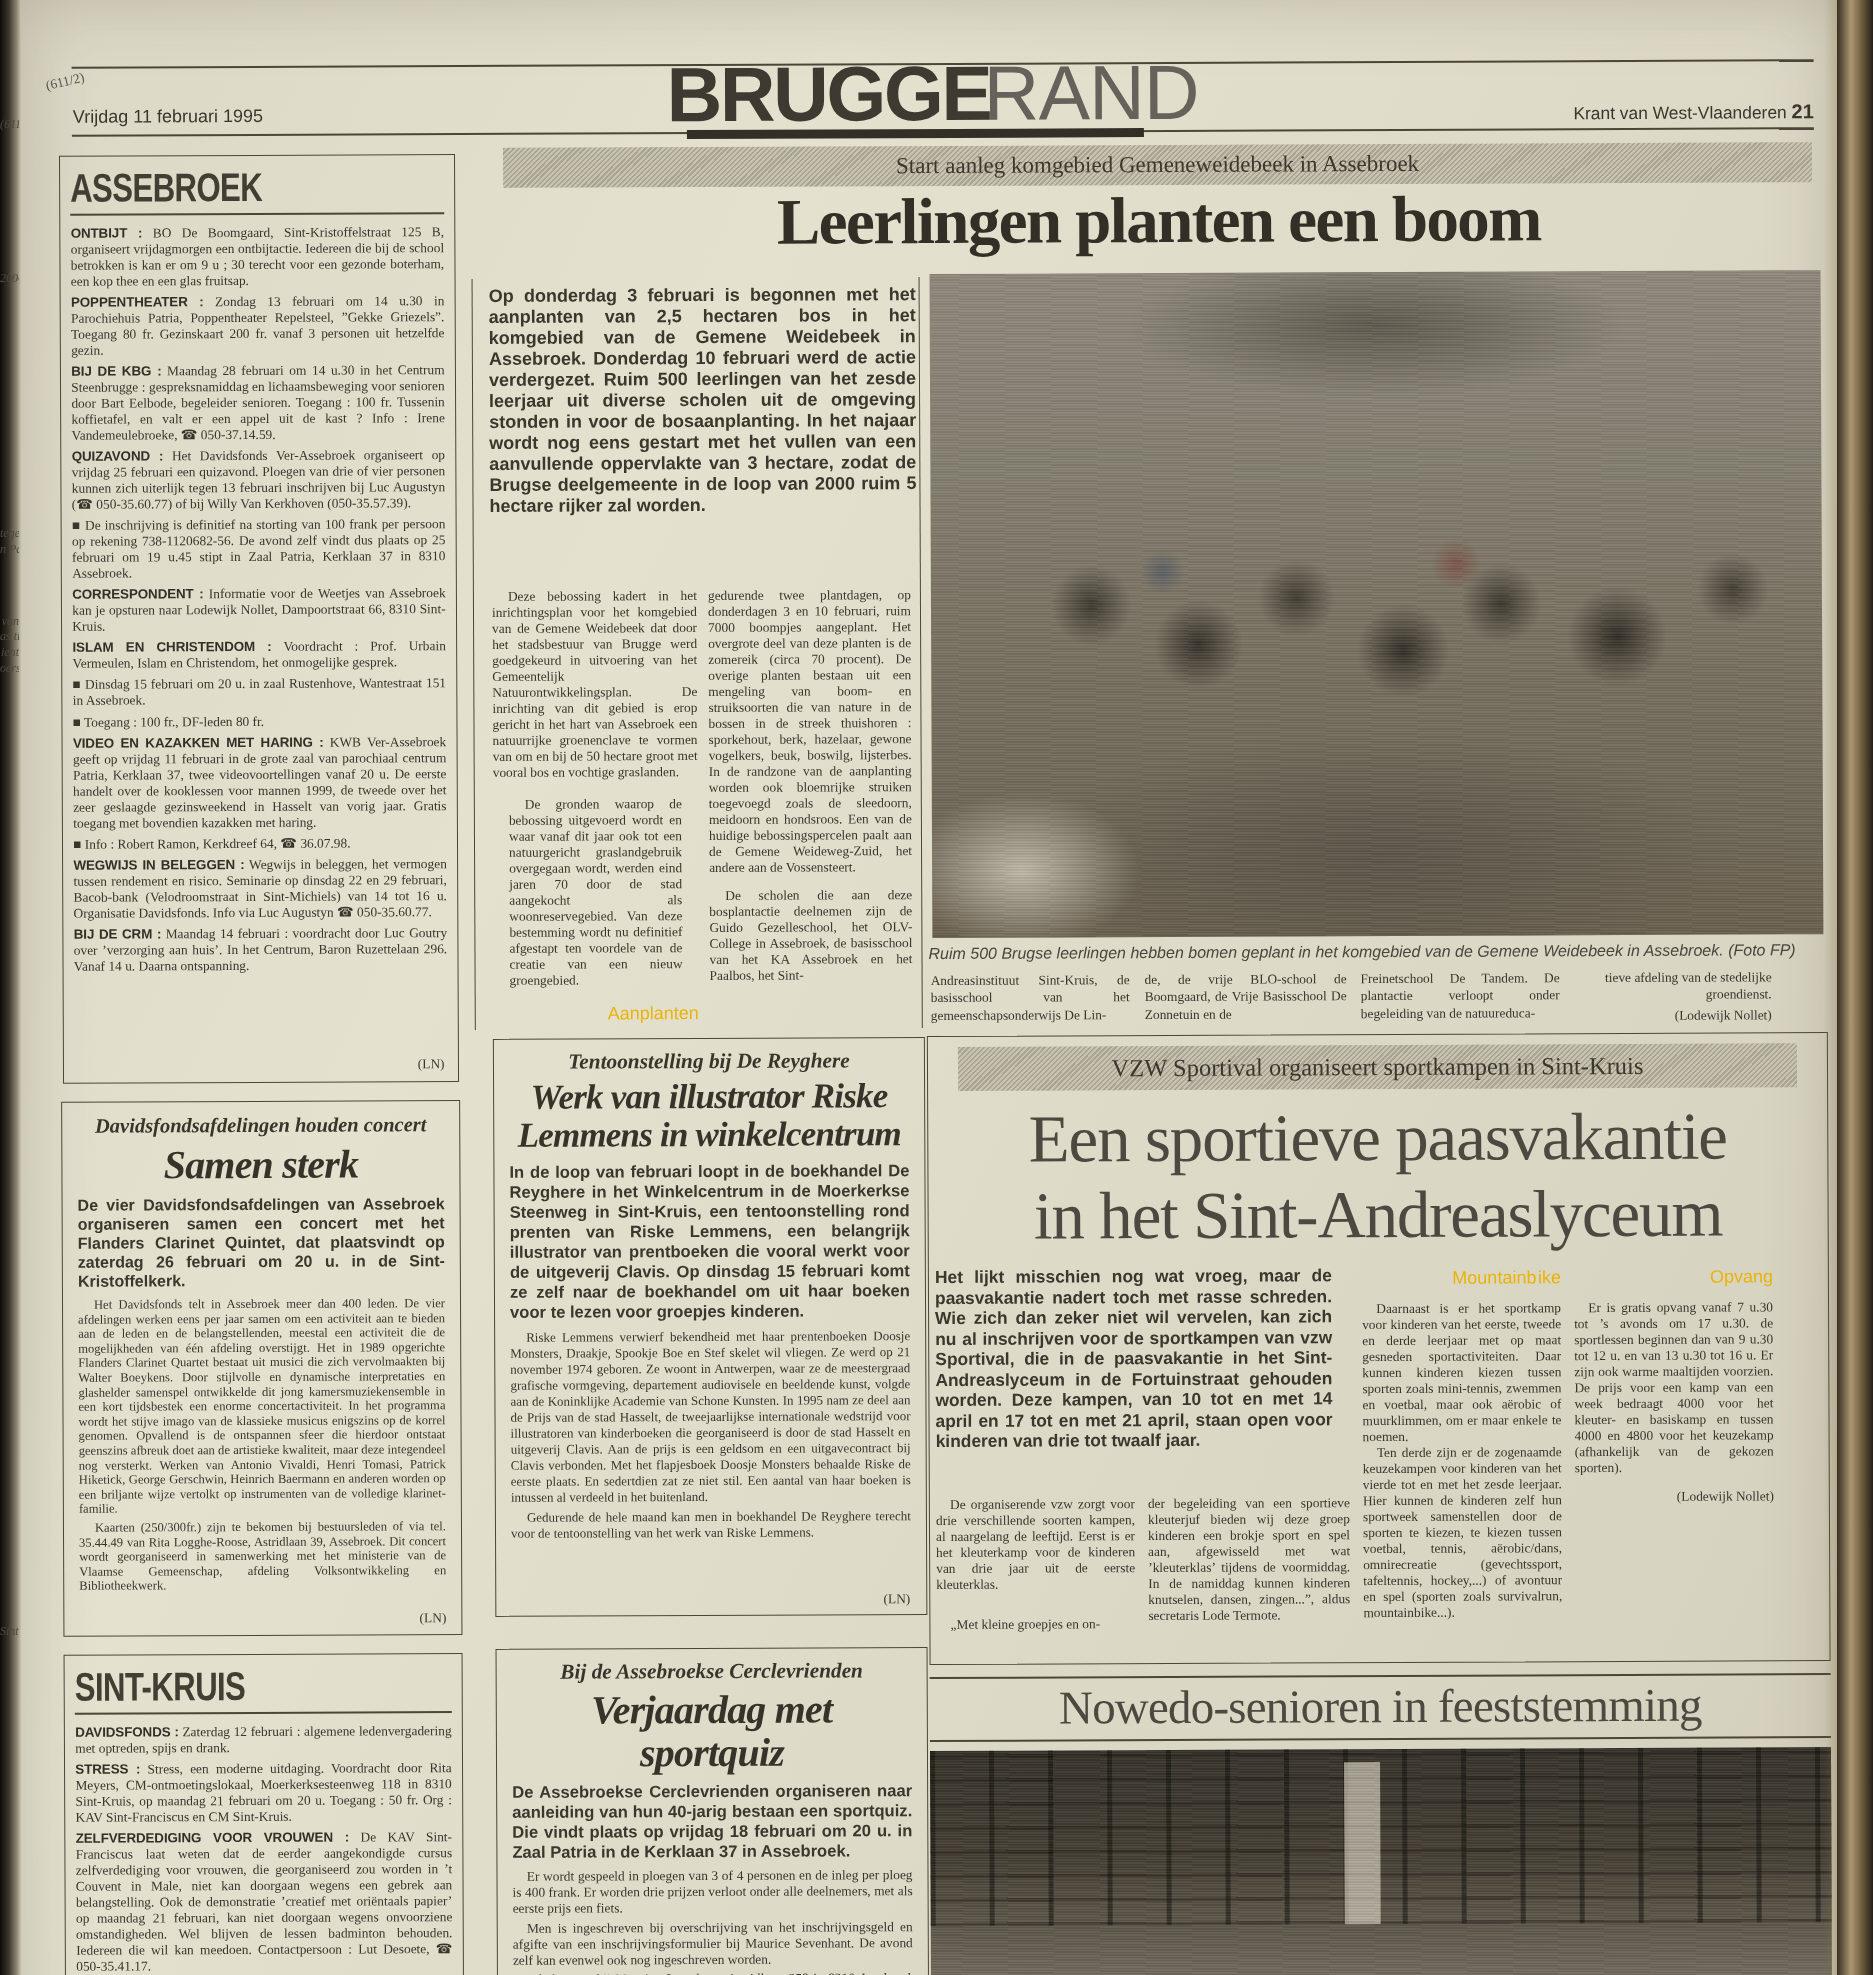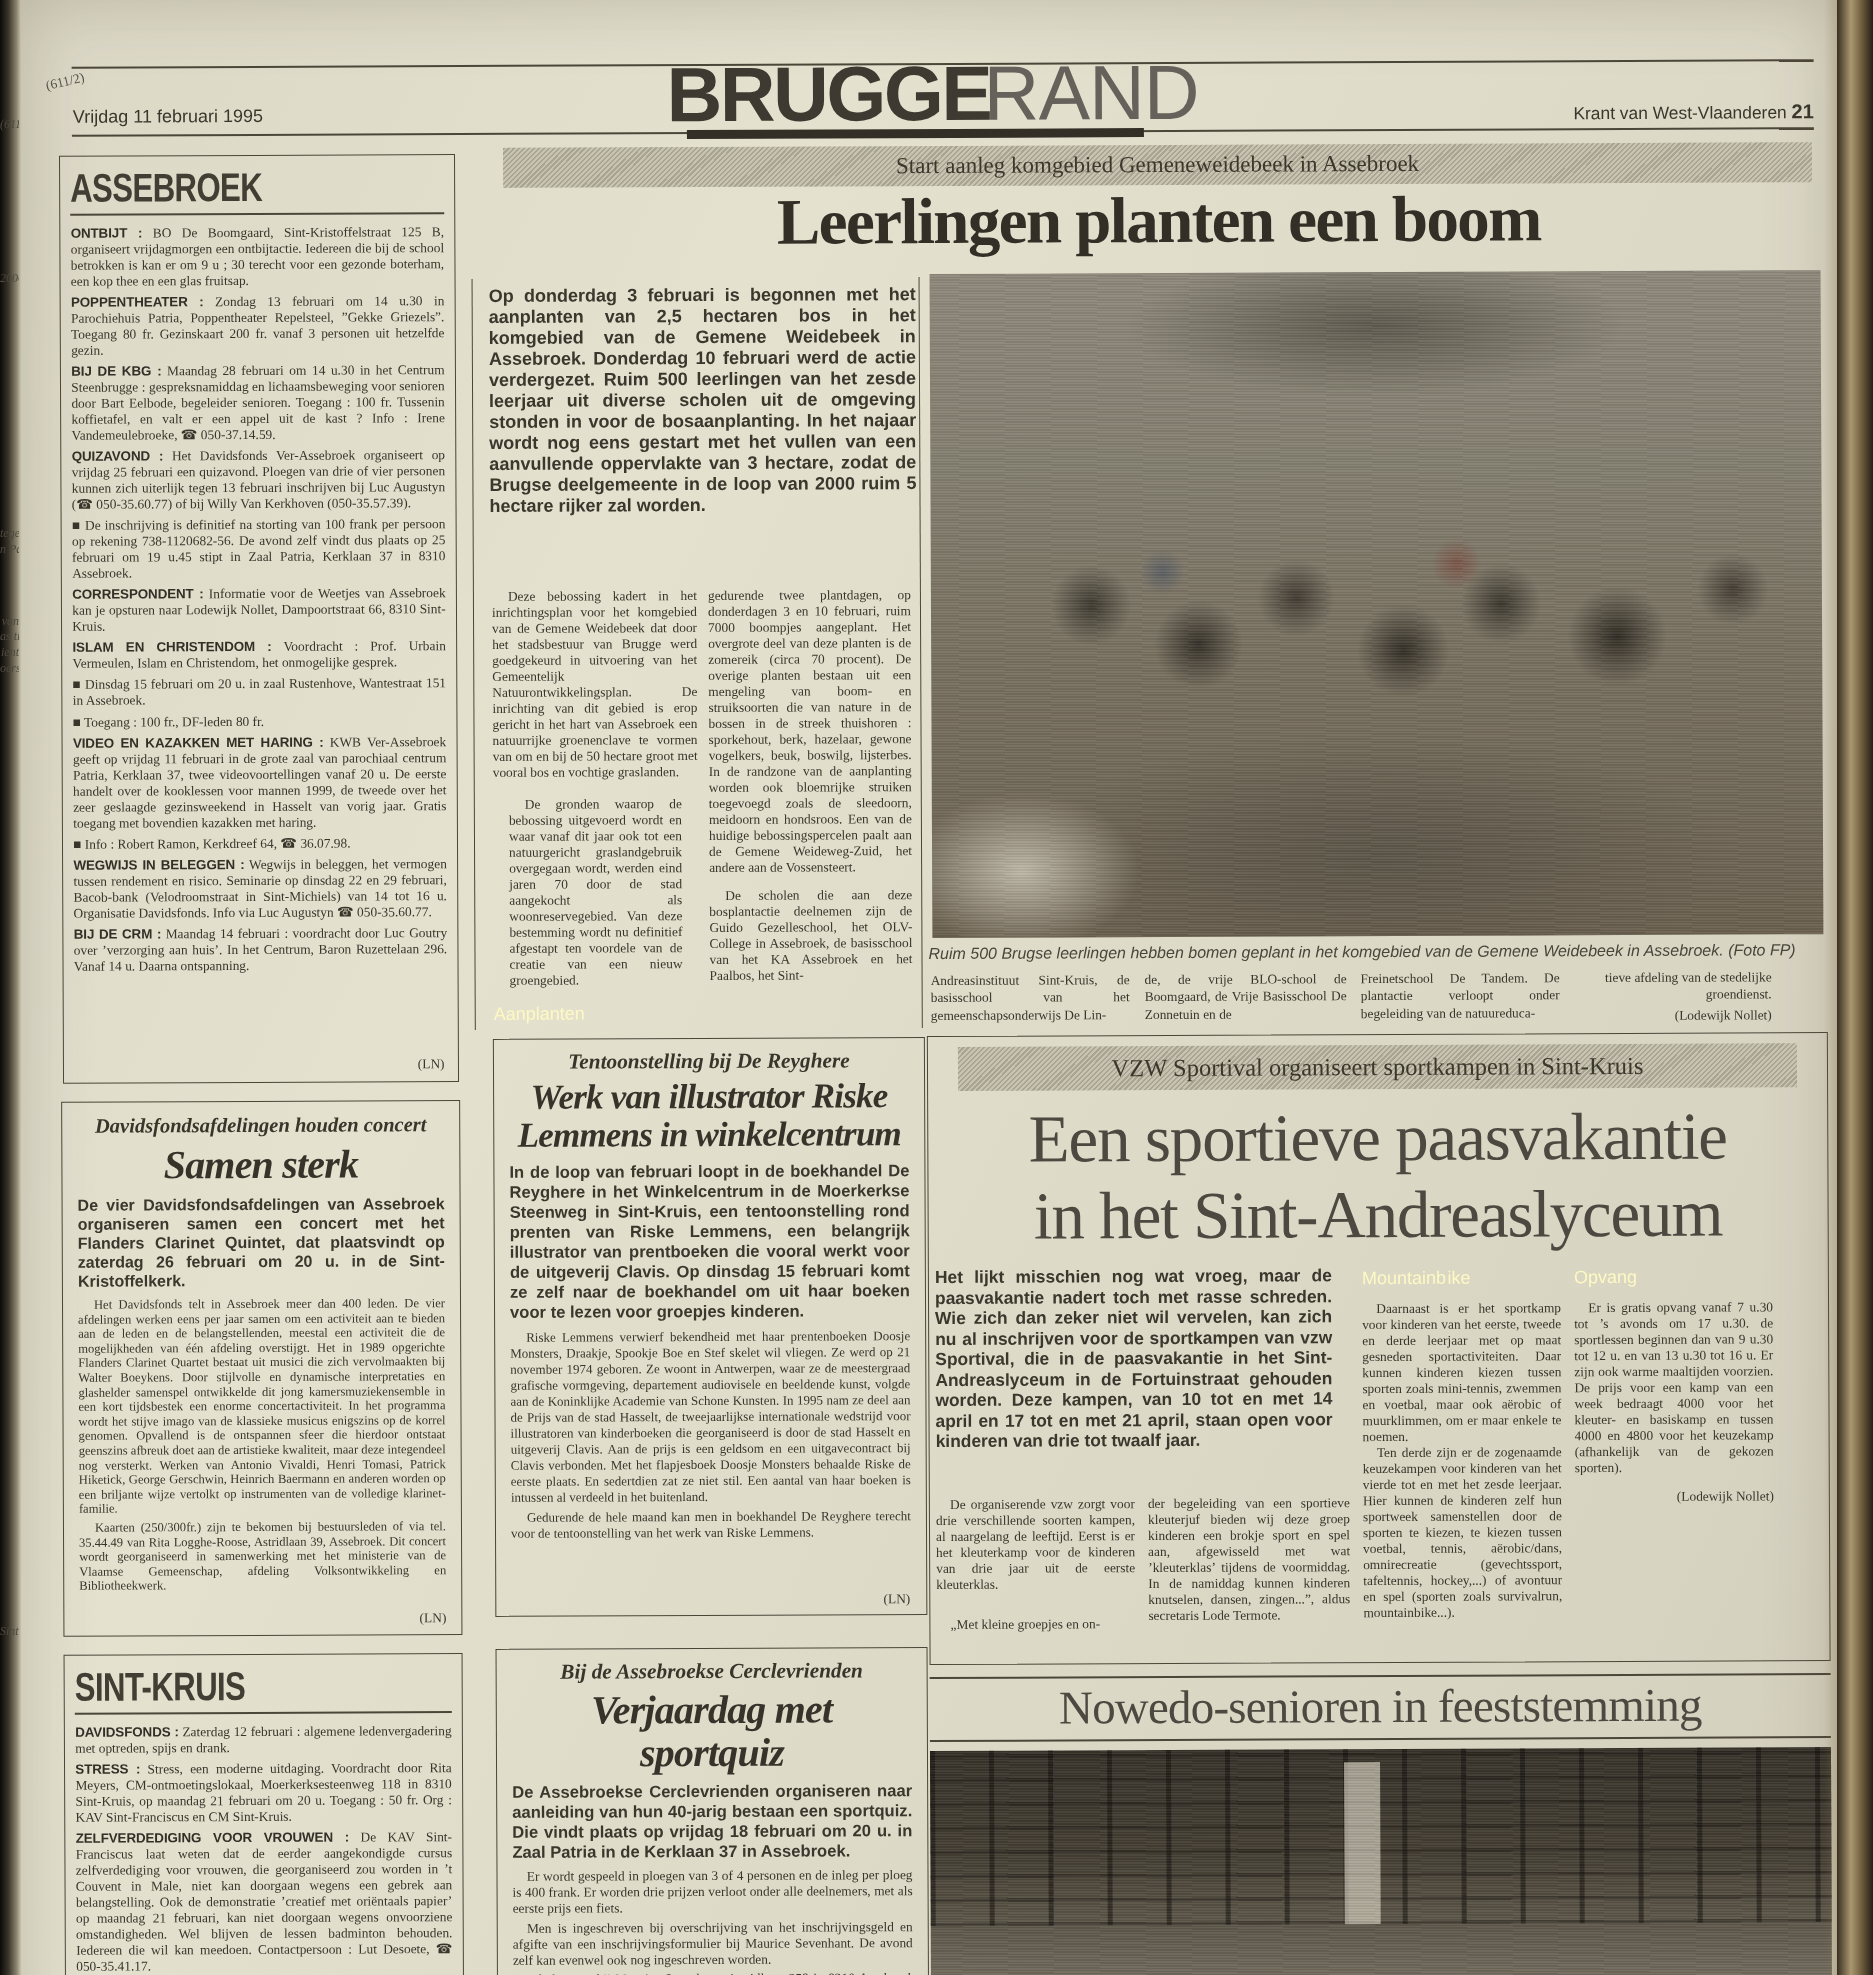--- a/index.html
+++ b/index.html
@@ -17,21 +17,21 @@
   .brief{margin:0 0 5.1px;}
   .brief b{font-family:"Liberation Sans","DejaVu Sans",sans-serif;font-weight:700;letter-spacing:-0.1px;color:#332f27;}
   .boxed{border:1.6px solid #4b4638;box-sizing:border-box;overflow:hidden;}
   .sec-title{font:700 40px/1 "Liberation Sans","DejaVu Sans",sans-serif;color:#433e33;
              transform:scaleX(.78);transform-origin:0 50%;letter-spacing:-0.8px;white-space:nowrap;}
   .title-rule{height:2px;background:#4b4638;margin:6.3px 0 9.5px;}
   .kick-i{font:italic 700 21.3px/1.15 "Liberation Serif",serif;color:#3a352b;text-align:center;}
   .head-i{font:italic 700 40px/1.08 "Liberation Serif",serif;color:#38332a;text-align:center;letter-spacing:-0.8px;}
   .intro-b{font:700 16px/19px "Liberation Sans","DejaVu Sans",sans-serif;color:#3b372d;text-align:justify;}
   .tail{position:absolute;font:13.4px/13.4px "Liberation Serif",serif;color:#3a352b;}
-  .subhead{font:400 18px/1 "Liberation Sans",sans-serif;color:#fef9c3;text-align:left;}
+  .subhead{font:400 18px/1 "Liberation Sans",sans-serif;color:#eab308;text-align:right;}
   .capt{font:italic 16px/20px "Liberation Sans","DejaVu Sans",sans-serif;color:#4a453b;}
   .hatch{background-color:#c7c3b0;
          background-image:repeating-linear-gradient(135deg,rgba(90,85,70,.28) 0 1.6px,rgba(90,85,70,0) 1.6px 3.6px);}
   .bighead-light{font:400 67px/1 "Liberation Serif",serif;color:#4d4840;letter-spacing:-1.2px;text-align:center;}
   .photo1{background:
     radial-gradient(ellipse 190px 126px at 10% 90%, rgba(198,192,176,.9), rgba(198,192,176,0) 62%),
     radial-gradient(ellipse 356px 103px at 50% 8%, rgba(60,56,46,.55), rgba(60,56,46,0) 70%),
     radial-gradient(circle 59px at 18% 50%, rgba(52,48,40,.85), rgba(52,48,40,0) 68%),
     radial-gradient(circle 67px at 30% 56%, rgba(47,43,36,.9), rgba(47,43,36,0) 66%),
     radial-gradient(circle 55px at 41% 49%, rgba(55,50,42,.85), rgba(55,50,42,0) 70%),

